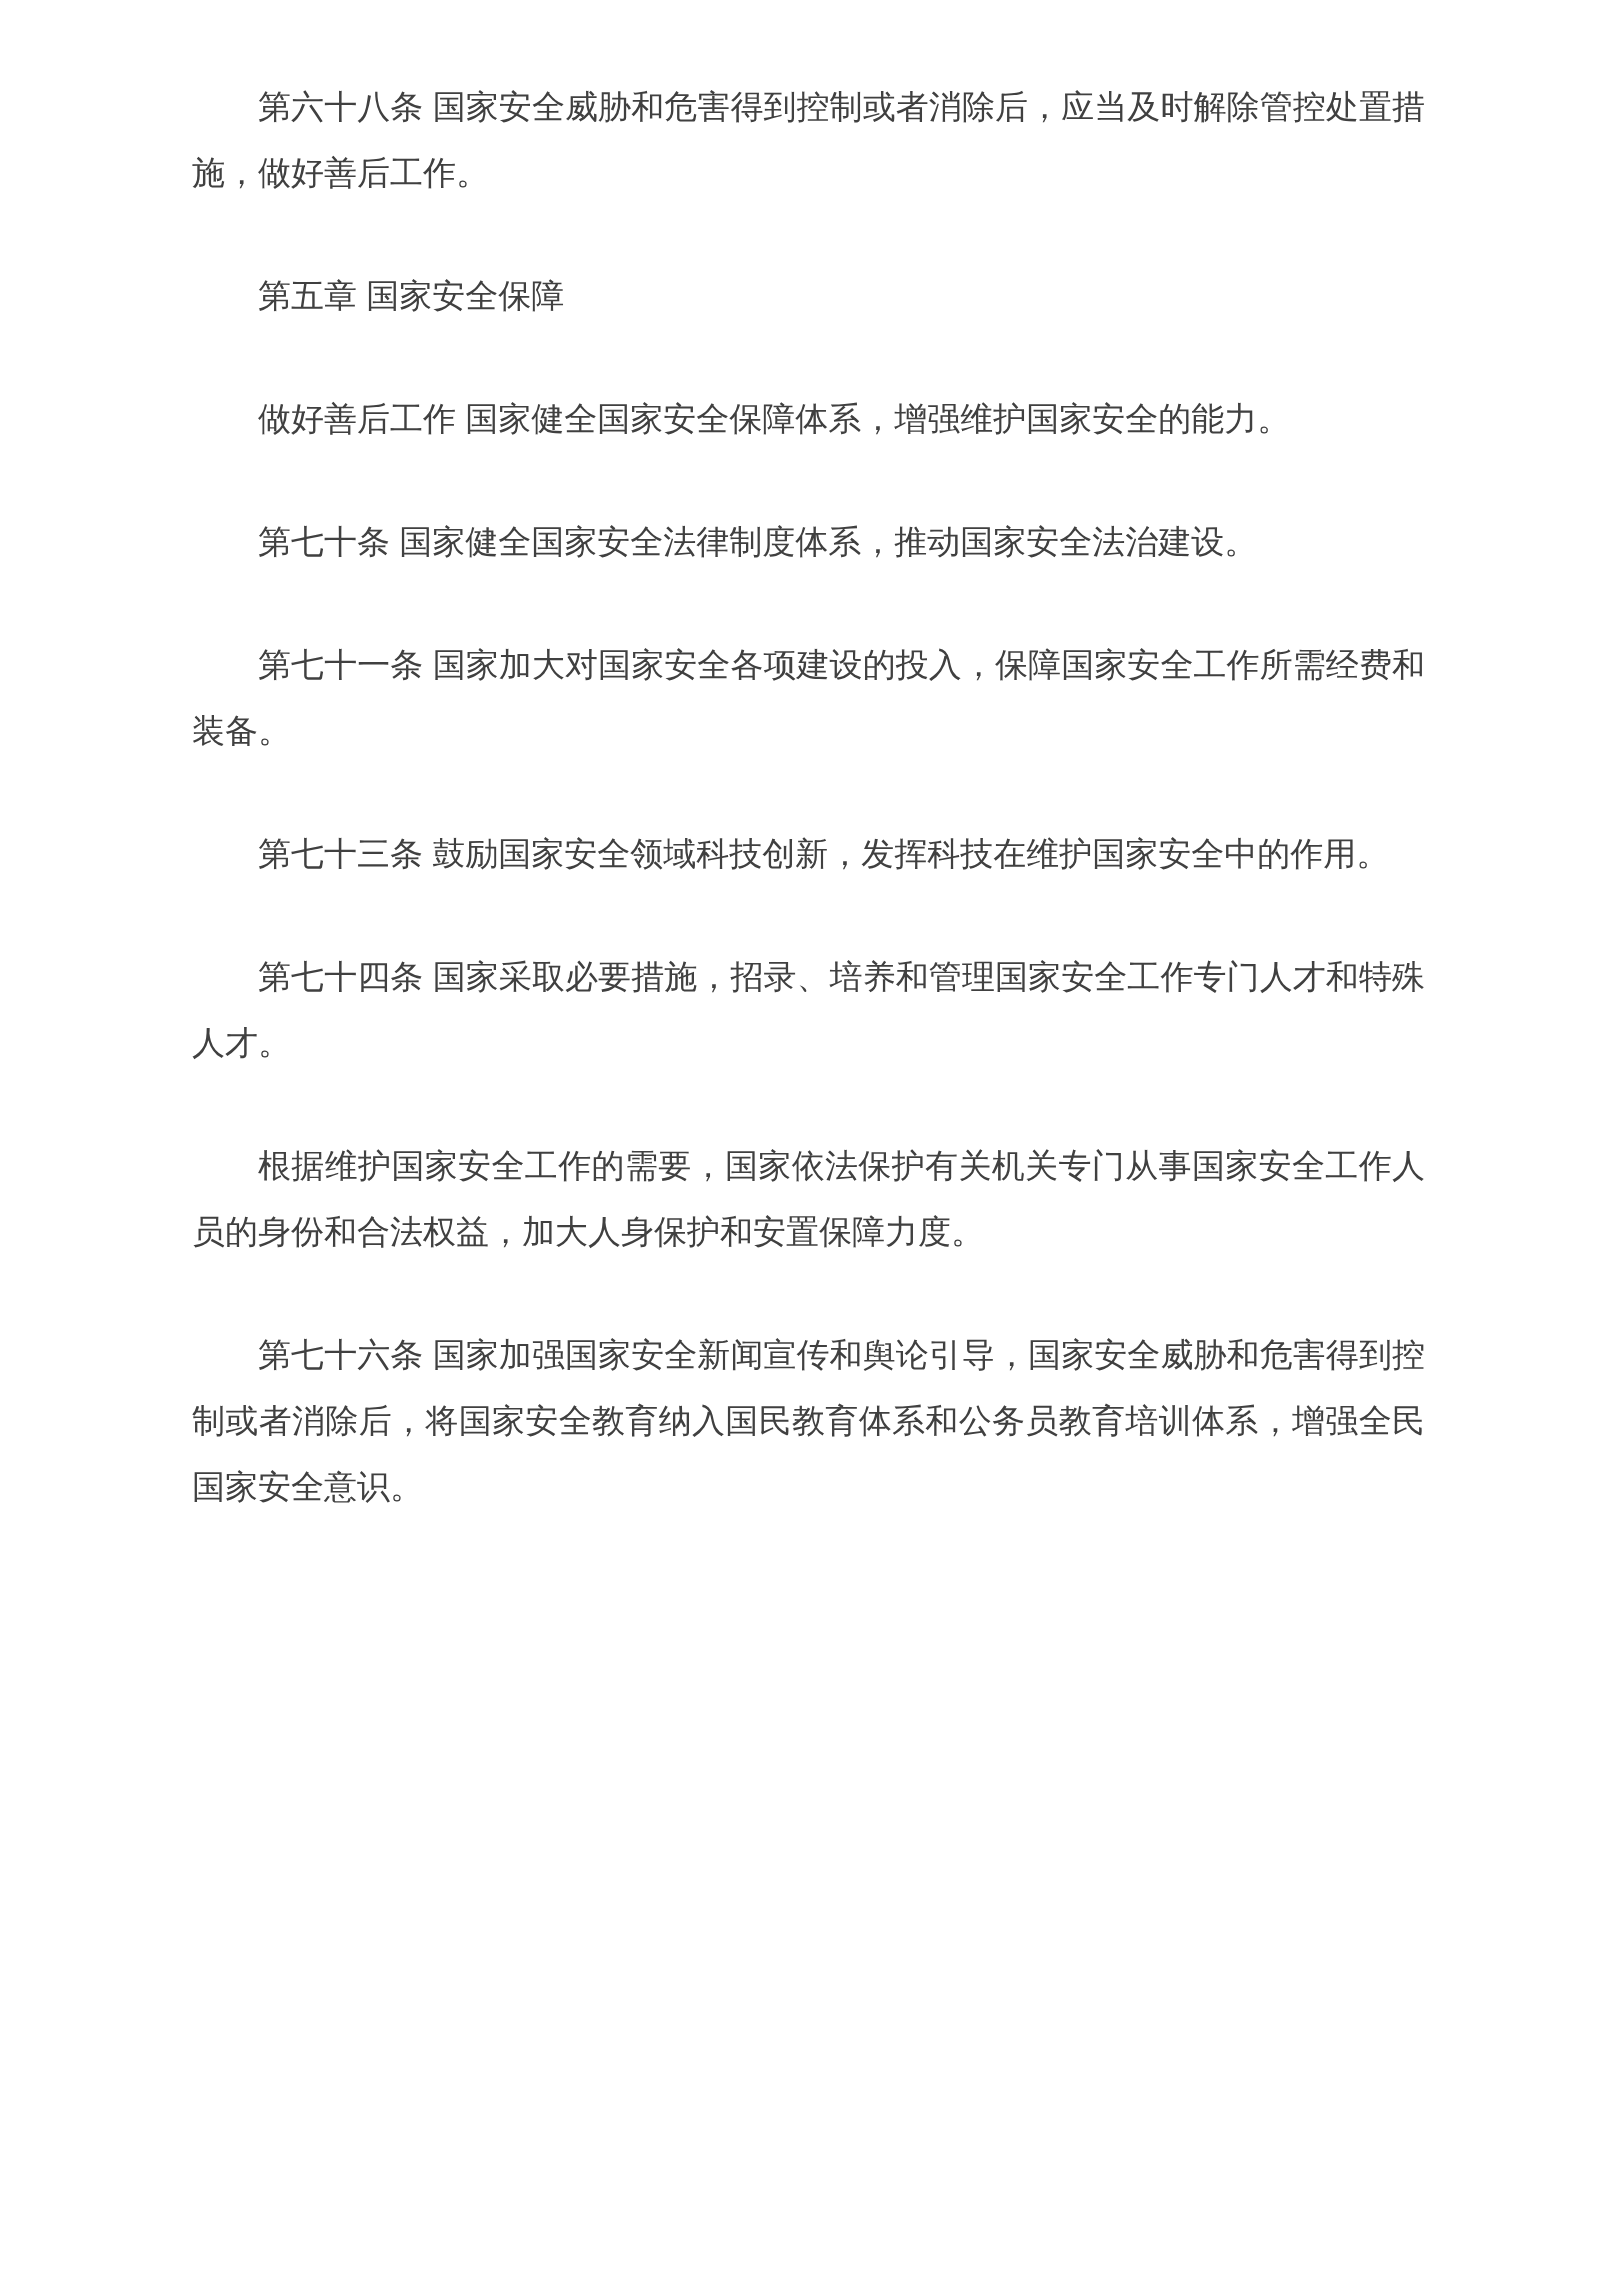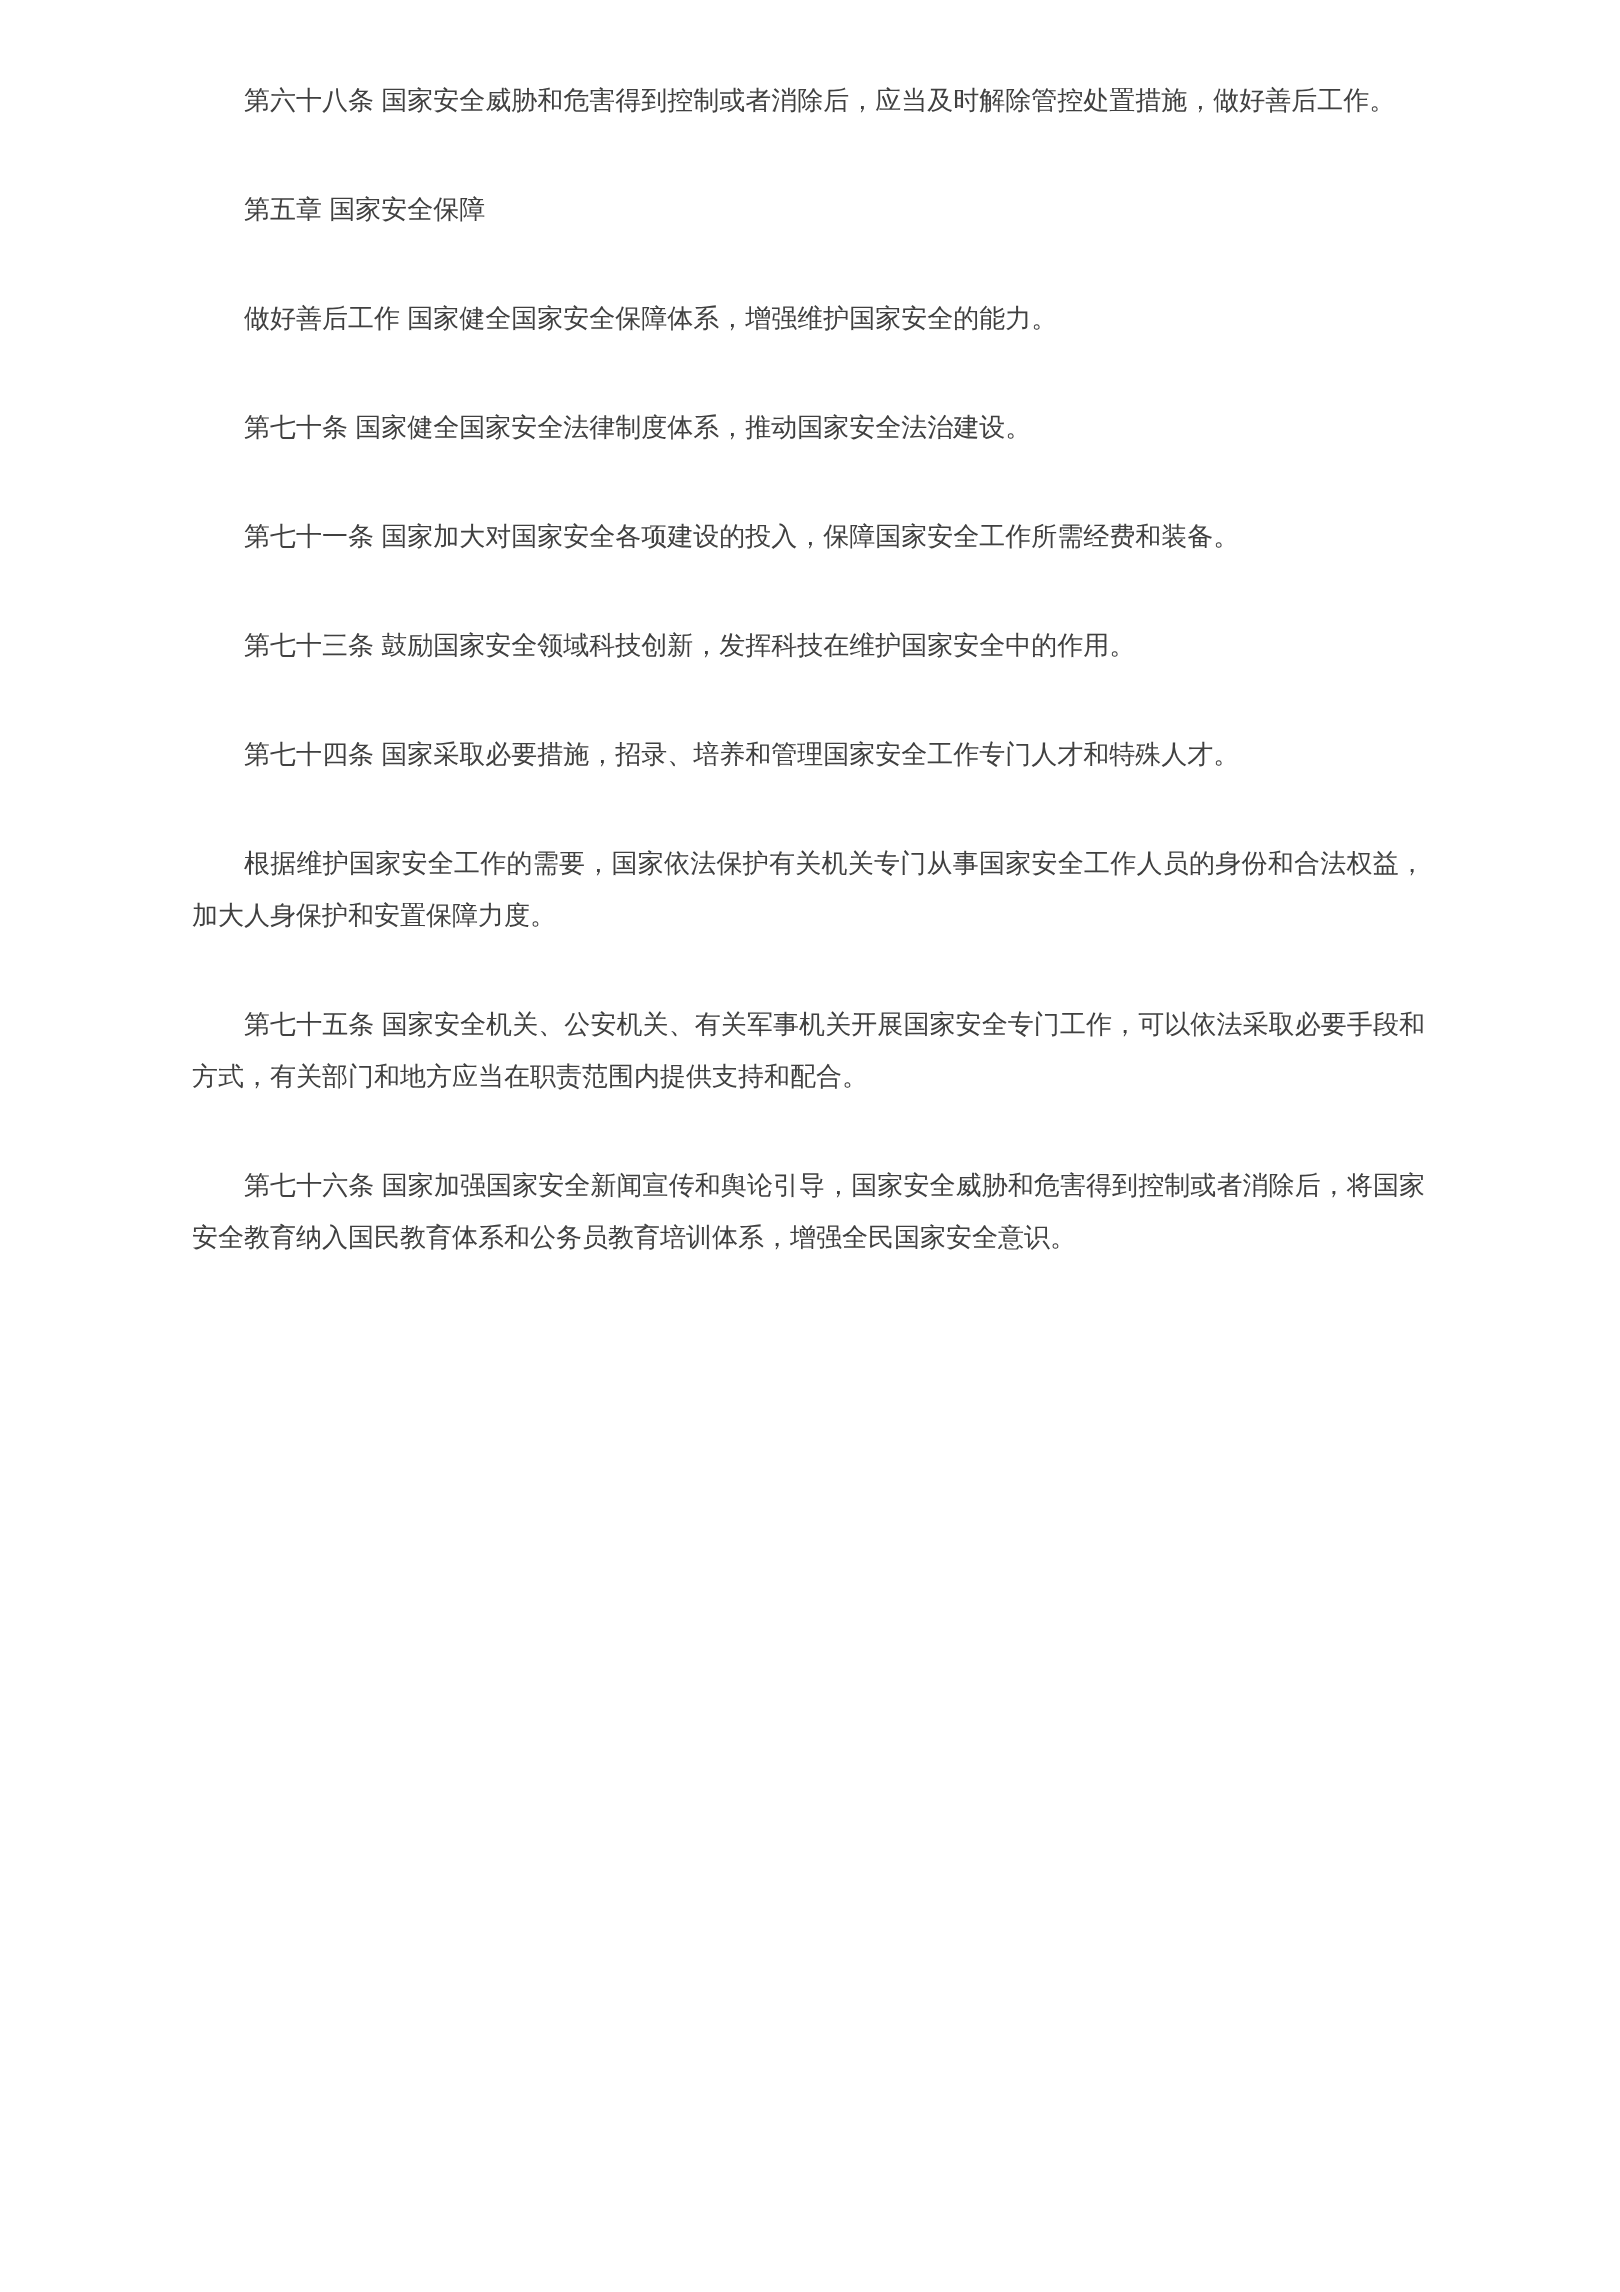--- a/index.html
+++ b/index.html
@@ -15,37 +15,36 @@
   }
   .doc-page {
     box-sizing: border-box;
     width: 1620px;
     height: 2293px;
     padding: 74px 195px 0 192px;
     background: #ffffff;
   }
   .doc-block {
     margin: 0 0 57px 0;
-    font-size: 26px;
+    font-size: 33px;
     line-height: 2;
     color: #404040;
     text-indent: 2em;
     text-align: justify;
     letter-spacing: 0;
     word-break: break-all;
   }
 </style>
 </head>
 <body>
 
 <div class="doc-page">
   <p class="doc-block">第六十八条 国家安全威胁和危害得到控制或者消除后，应当及时解除管控处置措施，做好善后工作。</p>
   <p class="doc-block">第五章 国家安全保障</p>
   <p class="doc-block">做好善后工作 国家健全国家安全保障体系，增强维护国家安全的能力。</p>
   <p class="doc-block">第七十条 国家健全国家安全法律制度体系，推动国家安全法治建设。</p>
   <p class="doc-block">第七十一条 国家加大对国家安全各项建设的投入，保障国家安全工作所需经费和装备。</p>
   <p class="doc-block">第七十三条 鼓励国家安全领域科技创新，发挥科技在维护国家安全中的作用。</p>
   <p class="doc-block">第七十四条 国家采取必要措施，招录、培养和管理国家安全工作专门人才和特殊人才。</p>
   <p class="doc-block">根据维护国家安全工作的需要，国家依法保护有关机关专门从事国家安全工作人员的身份和合法权益，加大人身保护和安置保障力度。</p>
-  <p class="doc-block">第七十五条 国家安全机关、公安机关、有关军事机关开展国家安全专门工作，可以依法采取必要手段和方式，有关部门和地方应当在职责范围内提供支持和配合。</p>
   <p class="doc-block">第七十六条 国家加强国家安全新闻宣传和舆论引导，国家安全威胁和危害得到控制或者消除后，将国家安全教育纳入国民教育体系和公务员教育培训体系，增强全民国家安全意识。</p>
 </div>
 
 
 </body></html>

